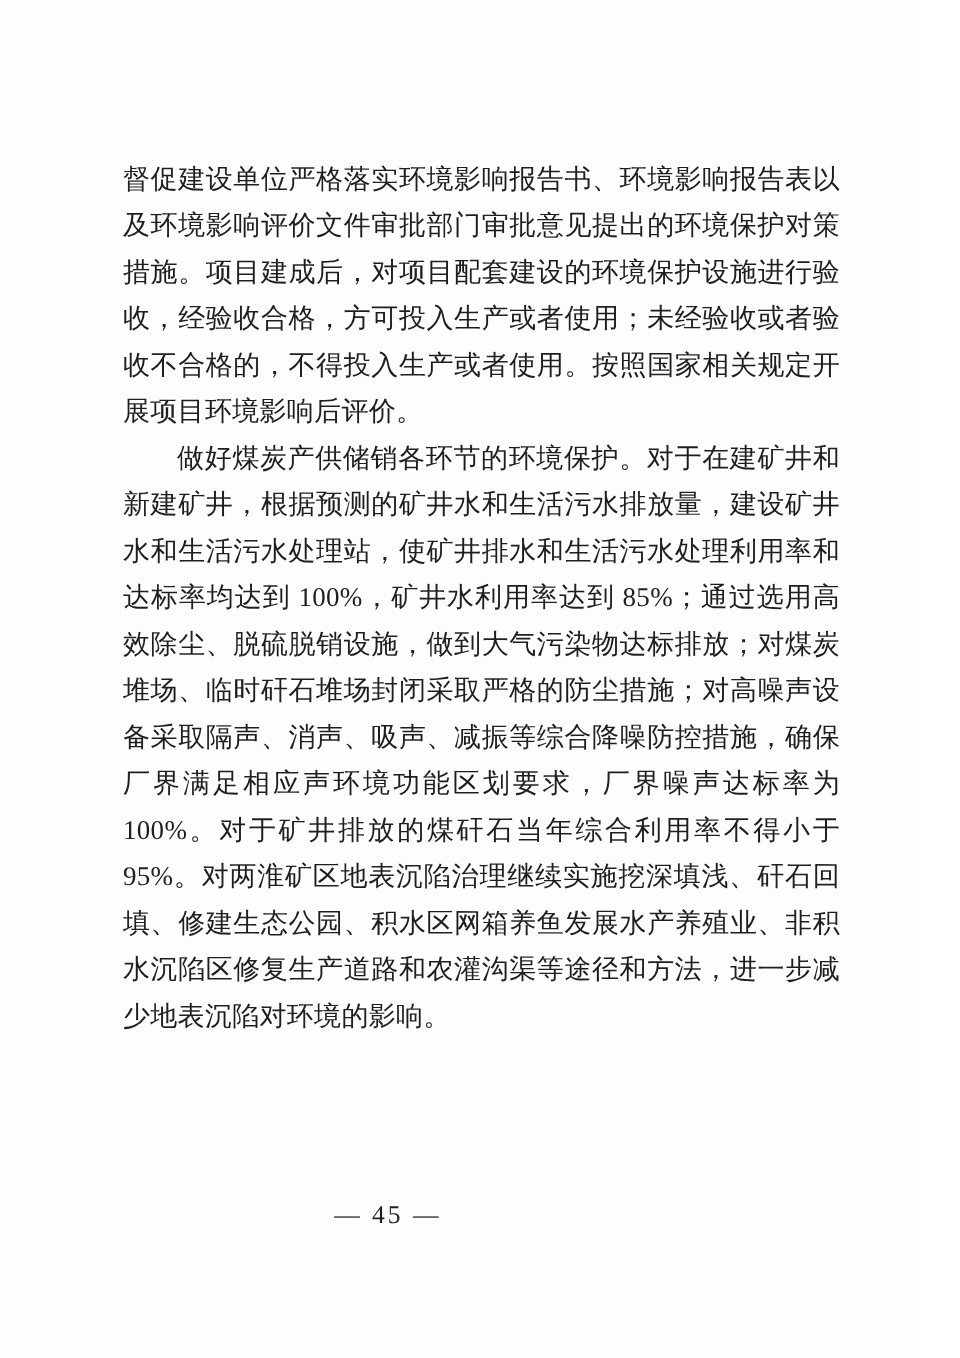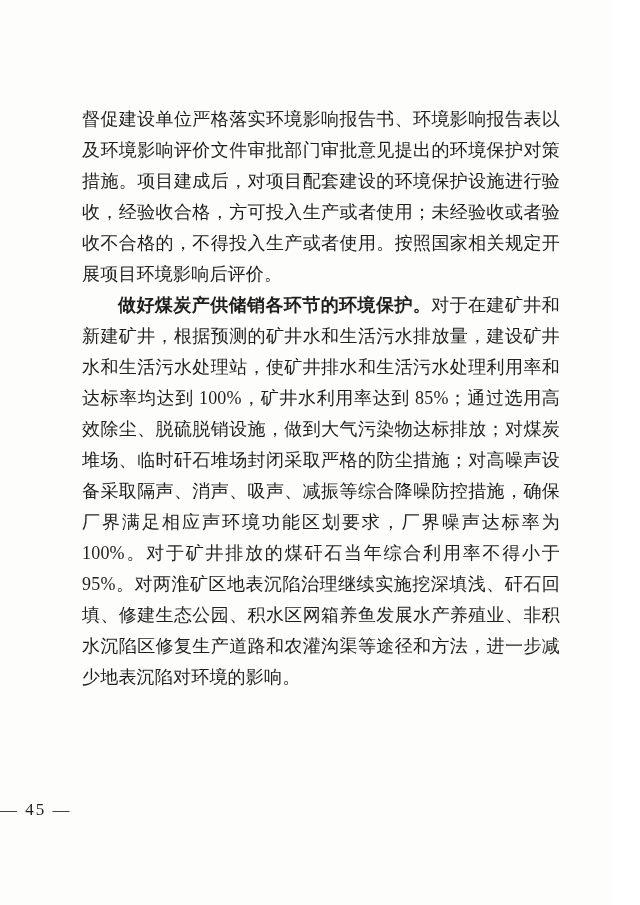--- a/index.html
+++ b/index.html
@@ -28,30 +28,30 @@
     text-justify: inter-character;
   }
   .para {
     margin: 0;
     padding: 0;
   }
   .para.indent {
     text-indent: 2em;
   }
   .lead {
-    font-weight: bold;
+    font-weight: normal;
   }
   .page-number {
     position: absolute;
     top: 799px;
     left: 0;
     width: 100%;
     box-sizing: border-box;
     padding-right: 95px;
-    text-align: left;
+    text-align: center;
     font-size: 17px;
     line-height: 22px;
     letter-spacing: 2px;
     color: #1e1e1e;
   }
 </style>
 </head>
 <body>
 
 <div class="page">

